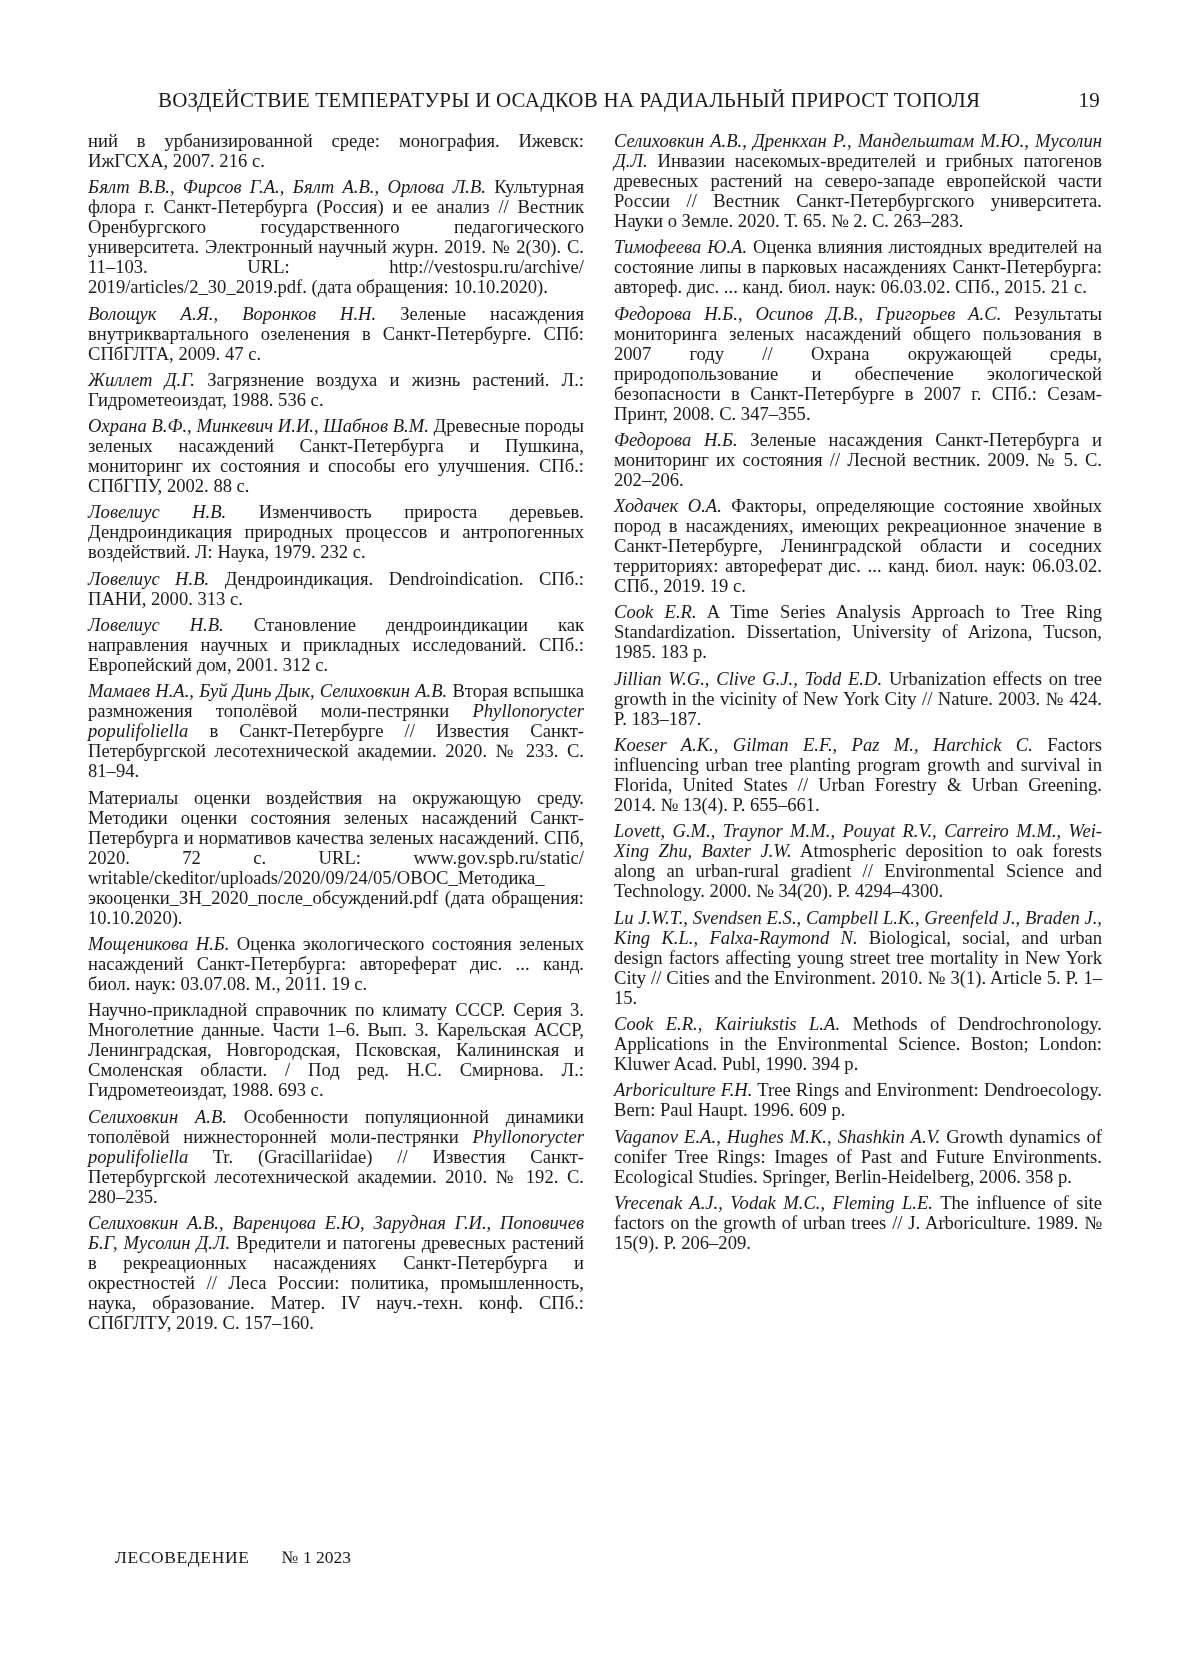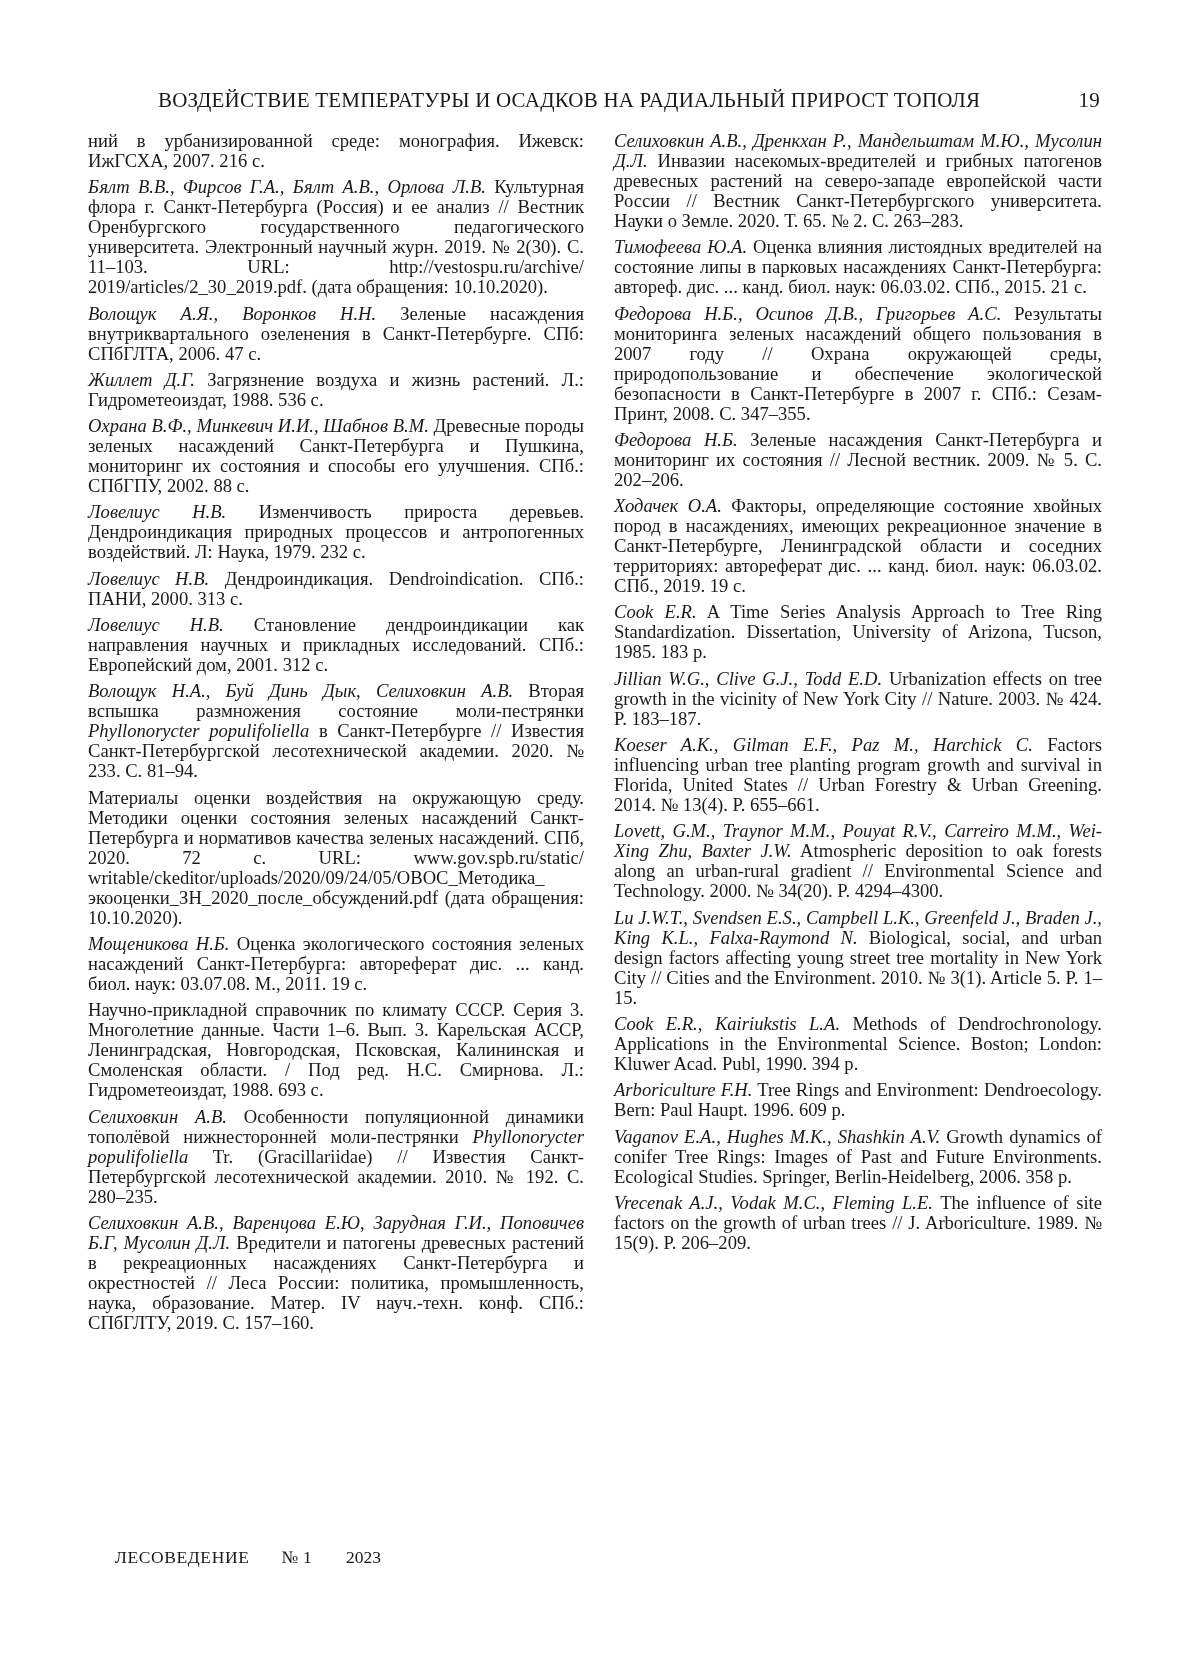--- a/index.html
+++ b/index.html
@@ -23,40 +23,40 @@
   .col.right { left: 614px; width: 488px; }
   .ref { margin: 0 0 6.3px 0; }
   .ref .authors { font-style: italic; }
   .ref .latin { font-style: italic; }
   .footer {
     position: absolute; left: 115px; top: 1547px; font-size: 17.5px; white-space: nowrap;
   }
   .footer span { display: inline-block; }
   .footer .journal { letter-spacing: 0.6px; }
   .footer .issue { margin-left: 28px; }
-  .footer .year { margin-left: 30px; }
+  .footer .year { }
 </style>
 </head>
 <body>
 
 <div class="header">
   <span class="title">ВОЗДЕЙСТВИЕ ТЕМПЕРАТУРЫ И ОСАДКОВ НА РАДИАЛЬНЫЙ ПРИРОСТ ТОПОЛЯ</span>
   <span class="pagenum">19</span>
 </div>
 
 <div class="col left" id="col-left">
     <p class="ref"><span>ний в урбанизированной среде: монография. Ижевск: ИжГСХА, 2007. 216 с.</span></p>
     <p class="ref"><span class="authors">Бялт В.В., Фирсов Г.А., Бялт А.В., Орлова Л.В.</span><span> Культурная флора г. Санкт-Петербурга (Россия) и ее анализ // Вестник Оренбургского государственного педагогического университета. Электронный научный журн. 2019. № 2(30). С. 11–103. URL: http://vestospu.ru/archive/ 2019/articles/2_30_2019.pdf. (дата обращения: 10.10.2020).</span></p>
-    <p class="ref"><span class="authors">Волощук А.Я., Воронков Н.Н.</span><span> Зеленые насаждения внутриквартального озеленения в Санкт-Петербурге. СПб: СПбГЛТА, 2006. 47 с.</span></p>
+    <p class="ref"><span class="authors">Волощук А.Я., Воронков Н.Н.</span><span> Зеленые насаждения внутриквартального озеленения в Санкт-Петербурге. СПб: СПбГЛТА, 2009. 47 с.</span></p>
     <p class="ref"><span class="authors">Жиллет Д.Г.</span><span> Загрязнение воздуха и жизнь растений. Л.: Гидрометеоиздат, 1988. 536 с.</span></p>
     <p class="ref"><span class="authors">Охрана В.Ф., Минкевич И.И., Шабнов В.М.</span><span> Древесные породы зеленых насаждений Санкт-Петербурга и Пушкина, мониторинг их состояния и способы его улучшения. СПб.: СПбГПУ, 2002. 88 с.</span></p>
     <p class="ref"><span class="authors">Ловелиус Н.В.</span><span> Изменчивость прироста деревьев. Дендроиндикация природных процессов и антропогенных воздействий. Л: Наука, 1979. 232 с.</span></p>
     <p class="ref"><span class="authors">Ловелиус Н.В.</span><span> Дендроиндикация. Dendroindication. СПб.: ПАНИ, 2000. 313 с.</span></p>
     <p class="ref"><span class="authors">Ловелиус Н.В.</span><span> Становление дендроиндикации как направления научных и прикладных исследований. СПб.: Европейский дом, 2001. 312 с.</span></p>
-    <p class="ref"><span class="authors">Волощук Н.А., Буй Динь Дык, Селиховкин А.В.</span><span> Вторая вспышка размножения состояние моли-пестрянки </span><span class="latin">Phyllonorycter populifoliella</span><span> в Санкт-Петербурге // Известия Санкт-Петербургской лесотехнической академии. 2020. № 233. С. 81–94.</span></p>
+    <p class="ref"><span class="authors">Мамаев Н.А., Буй Динь Дык, Селиховкин А.В.</span><span> Вторая вспышка размножения тополёвой моли-пестрянки </span><span class="latin">Phyllonorycter populifoliella</span><span> в Санкт-Петербурге // Известия Санкт-Петербургской лесотехнической академии. 2020. № 233. С. 81–94.</span></p>
     <p class="ref"><span>Материалы оценки воздействия на окружающую среду. Методики оценки состояния зеленых насаждений Санкт-Петербурга и нормативов качества зеленых насаждений. СПб, 2020. 72 с. URL: www.gov.spb.ru/static/ writable/ckeditor/uploads/2020/09/24/05/OBOC_Методика_ экооценки_ЗН_2020_после_обсуждений.pdf (дата обращения: 10.10.2020).</span></p>
     <p class="ref"><span class="authors">Мощеникова Н.Б.</span><span> Оценка экологического состояния зеленых насаждений Санкт-Петербурга: автореферат дис. ... канд. биол. наук: 03.07.08. М., 2011. 19 с.</span></p>
     <p class="ref"><span>Научно-прикладной справочник по климату СССР. Серия 3. Многолетние данные. Части 1–6. Вып. 3. Карельская АССР, Ленинградская, Новгородская, Псковская, Калининская и Смоленская области. / Под ред. Н.С. Смирнова. Л.: Гидрометеоиздат, 1988. 693 с.</span></p>
     <p class="ref"><span class="authors">Селиховкин А.В.</span><span> Особенности популяционной динамики тополёвой нижнесторонней моли-пестрянки </span><span class="latin">Phyllonorycter populifoliella</span><span> Tr. (Gracillariidae) // Известия Санкт-Петербургской лесотехнической академии. 2010. № 192. С. 280–235.</span></p>
     <p class="ref"><span class="authors">Селиховкин А.В., Варенцова Е.Ю, Зарудная Г.И., Поповичев Б.Г, Мусолин Д.Л.</span><span> Вредители и патогены древесных растений в рекреационных насаждениях Санкт-Петербурга и окрестностей // Леса России: политика, промышленность, наука, образование. Матер. IV науч.-техн. конф. СПб.: СПбГЛТУ, 2019. С. 157–160.</span></p>
   </div>
 <div class="col right" id="col-right">
     <p class="ref"><span class="authors">Селиховкин А.В., Дренкхан Р., Мандельштам М.Ю., Мусолин Д.Л.</span><span> Инвазии насекомых-вредителей и грибных патогенов древесных растений на северо-западе европейской части России // Вестник Санкт-Петербургского университета. Науки о Земле. 2020. Т. 65. № 2. С. 263–283.</span></p>
     <p class="ref"><span class="authors">Тимофеева Ю.А.</span><span> Оценка влияния листоядных вредителей на состояние липы в парковых насаждениях Санкт-Петербурга: автореф. дис. ... канд. биол. наук: 06.03.02. СПб., 2015. 21 с.</span></p>
     <p class="ref"><span class="authors">Федорова Н.Б., Осипов Д.В., Григорьев А.С.</span><span> Результаты мониторинга зеленых насаждений общего пользования в 2007 году // Охрана окружающей среды, природопользование и обеспечение экологической безопасности в Санкт-Петербурге в 2007 г. СПб.: Сезам-Принт, 2008. С. 347–355.</span></p>

